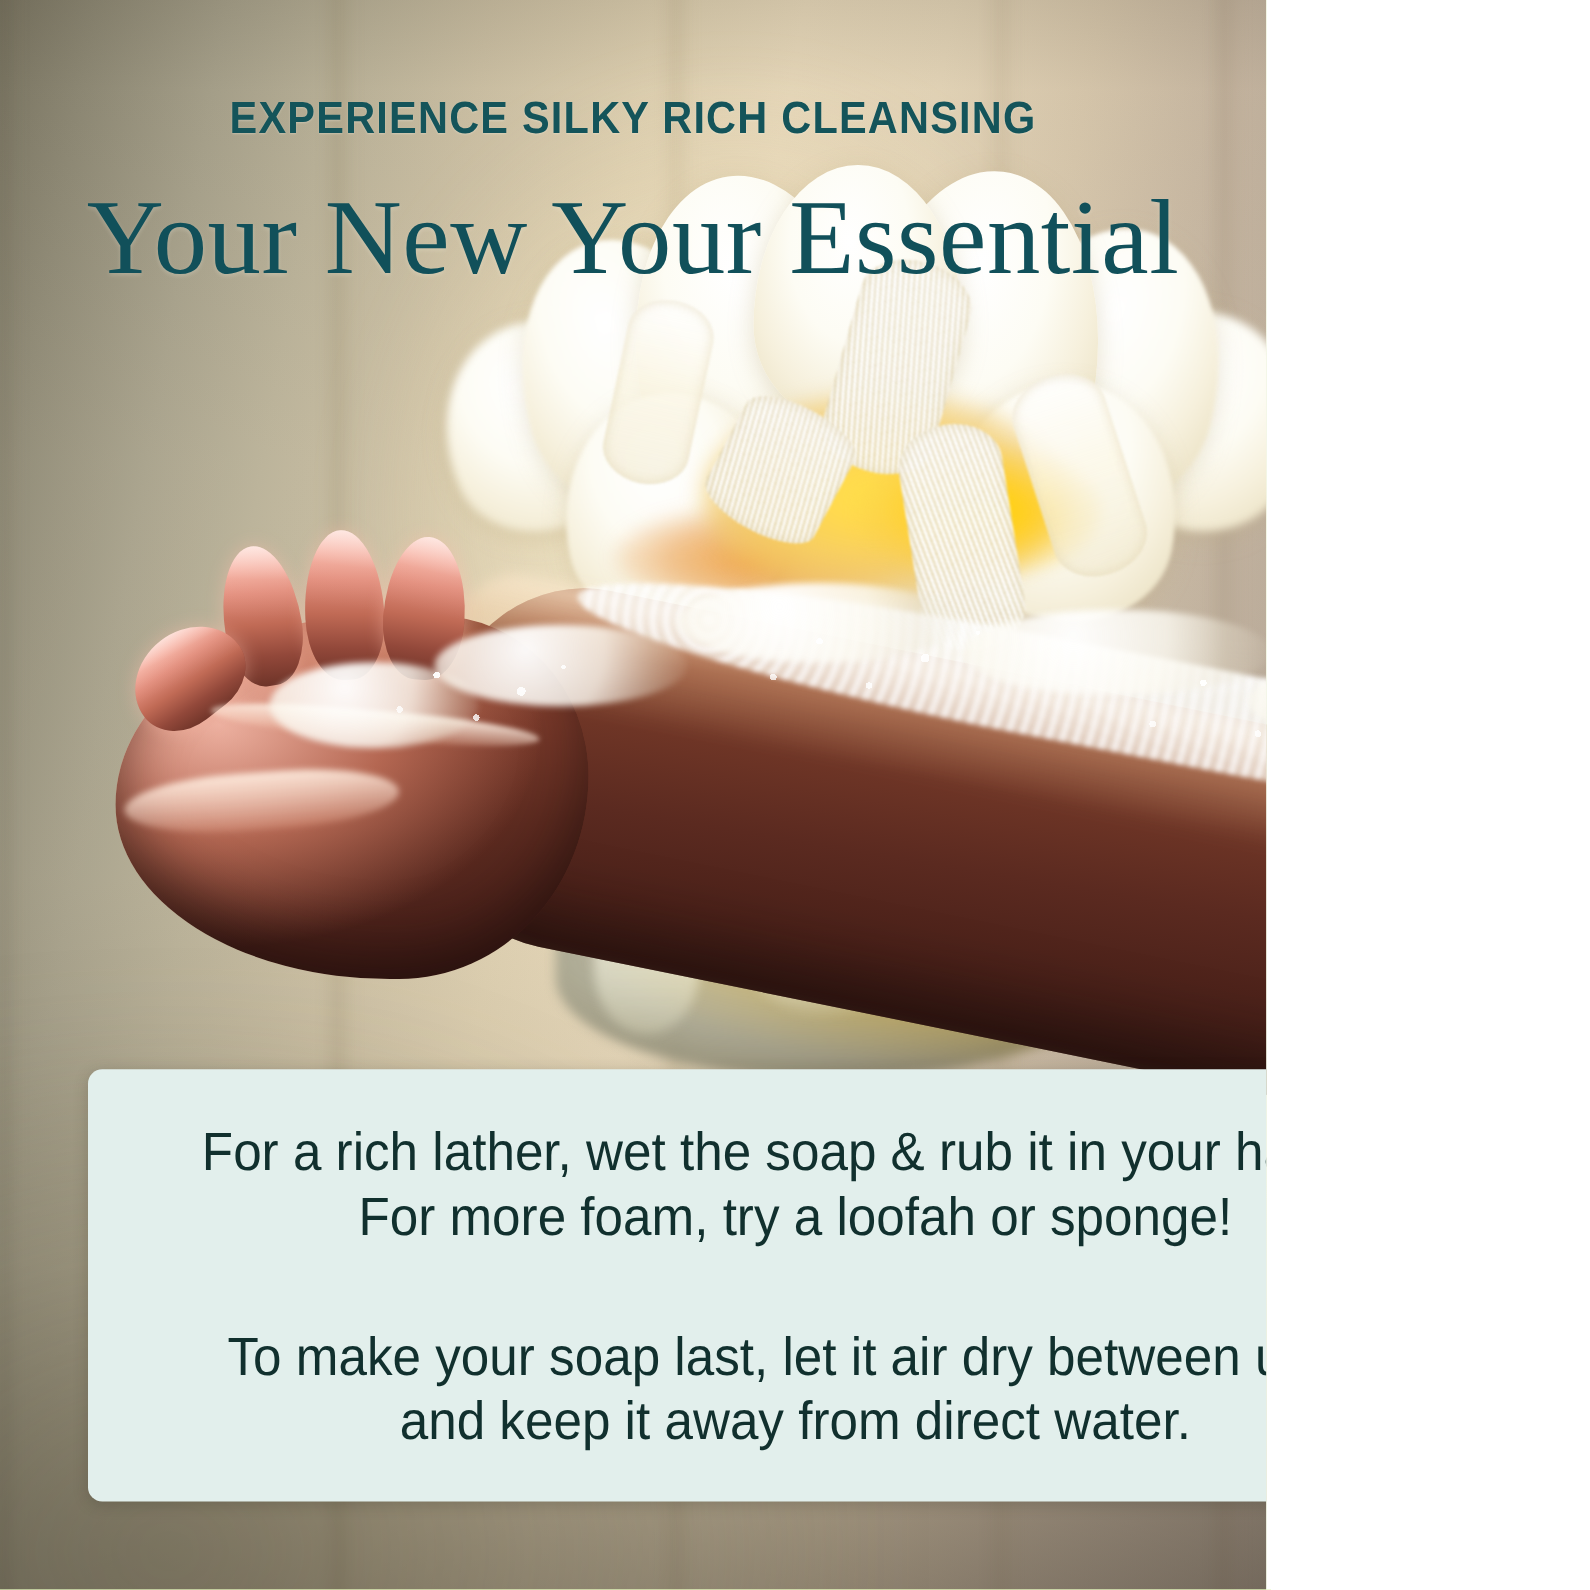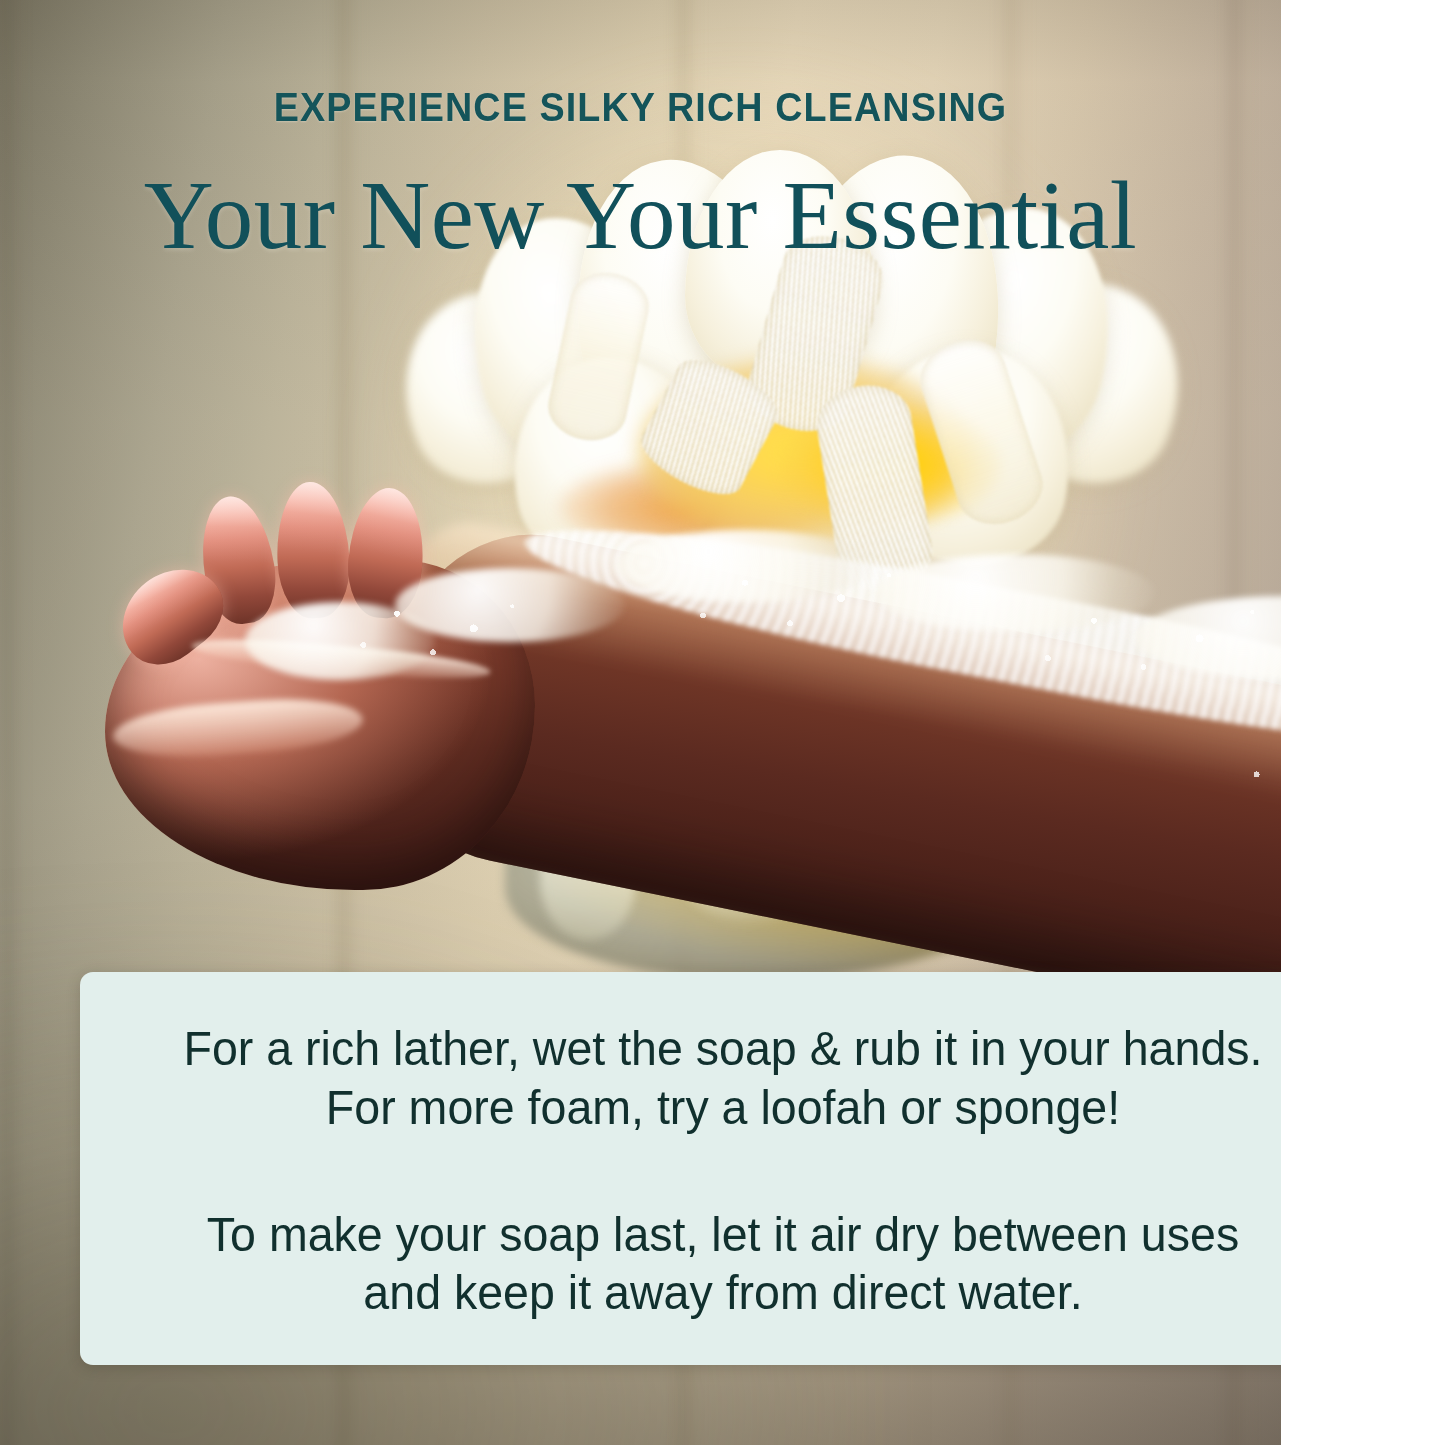--- a/index.html
+++ b/index.html
@@ -7,21 +7,21 @@
     margin: 0;
     padding: 0;
     background: #ffffff;
   }
   body {
     font-family: "Liberation Sans", sans-serif;
   }
 
   .banner {
     position: relative;
-    width: 1281px;
+    width: 1151px;
     height: 1445px;
     overflow: hidden;
     background: #bef264;
   }
 
   
   .photo {
     position: absolute;
     inset: 0;
     overflow: hidden;

